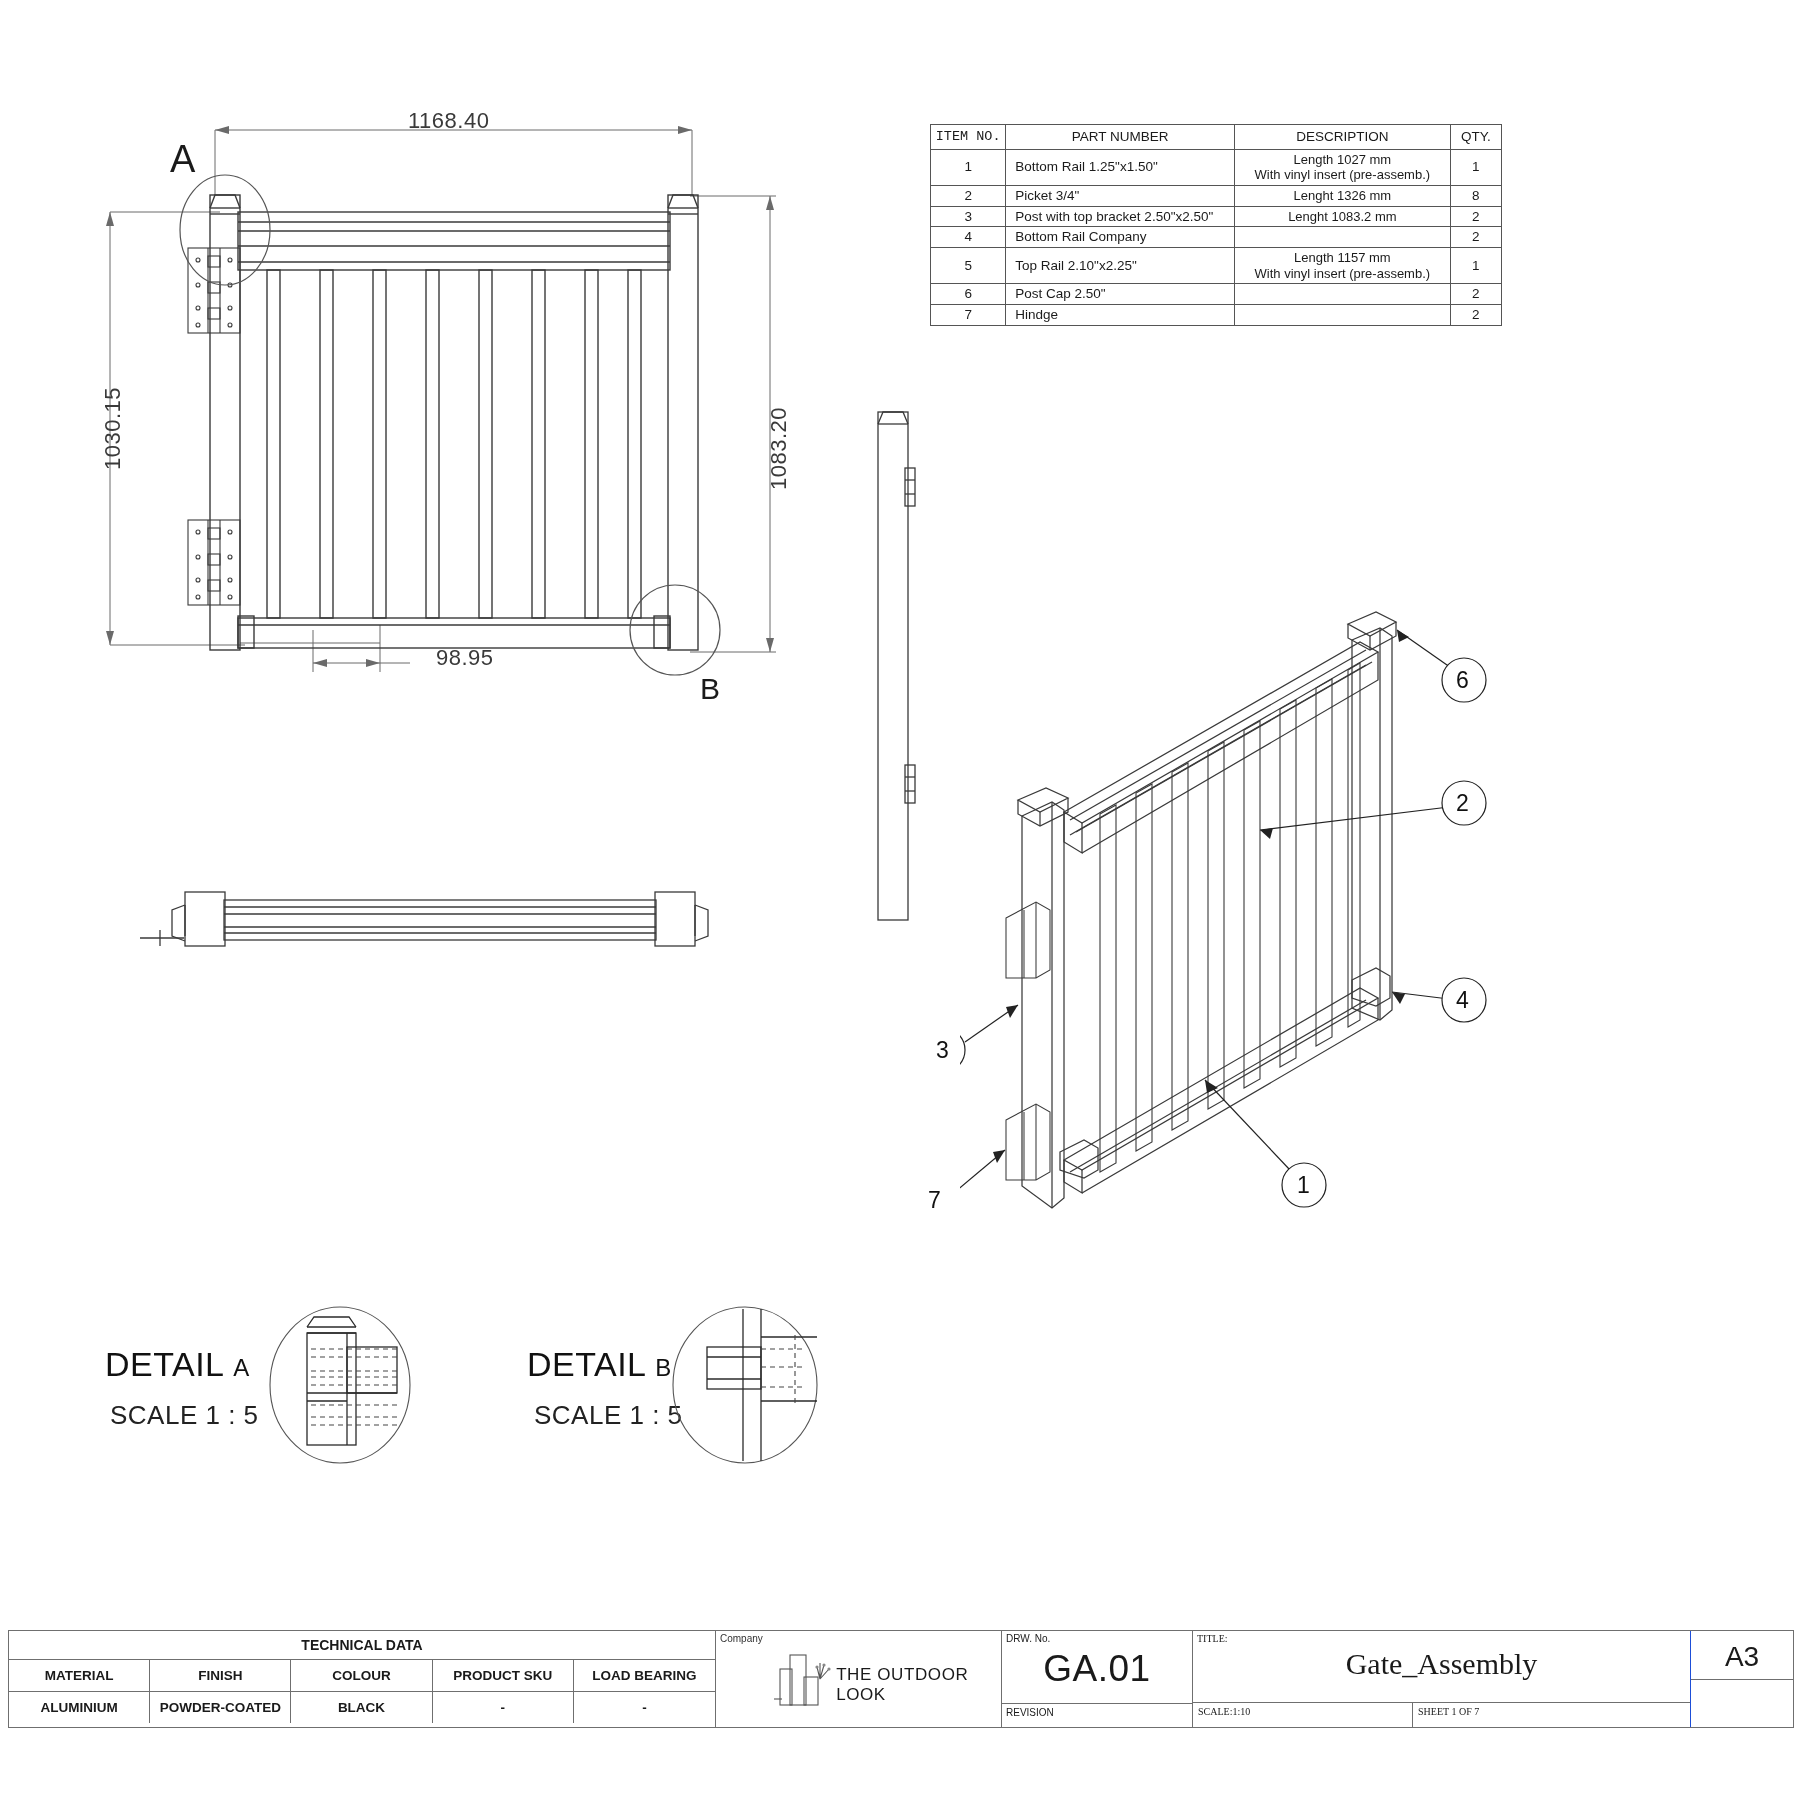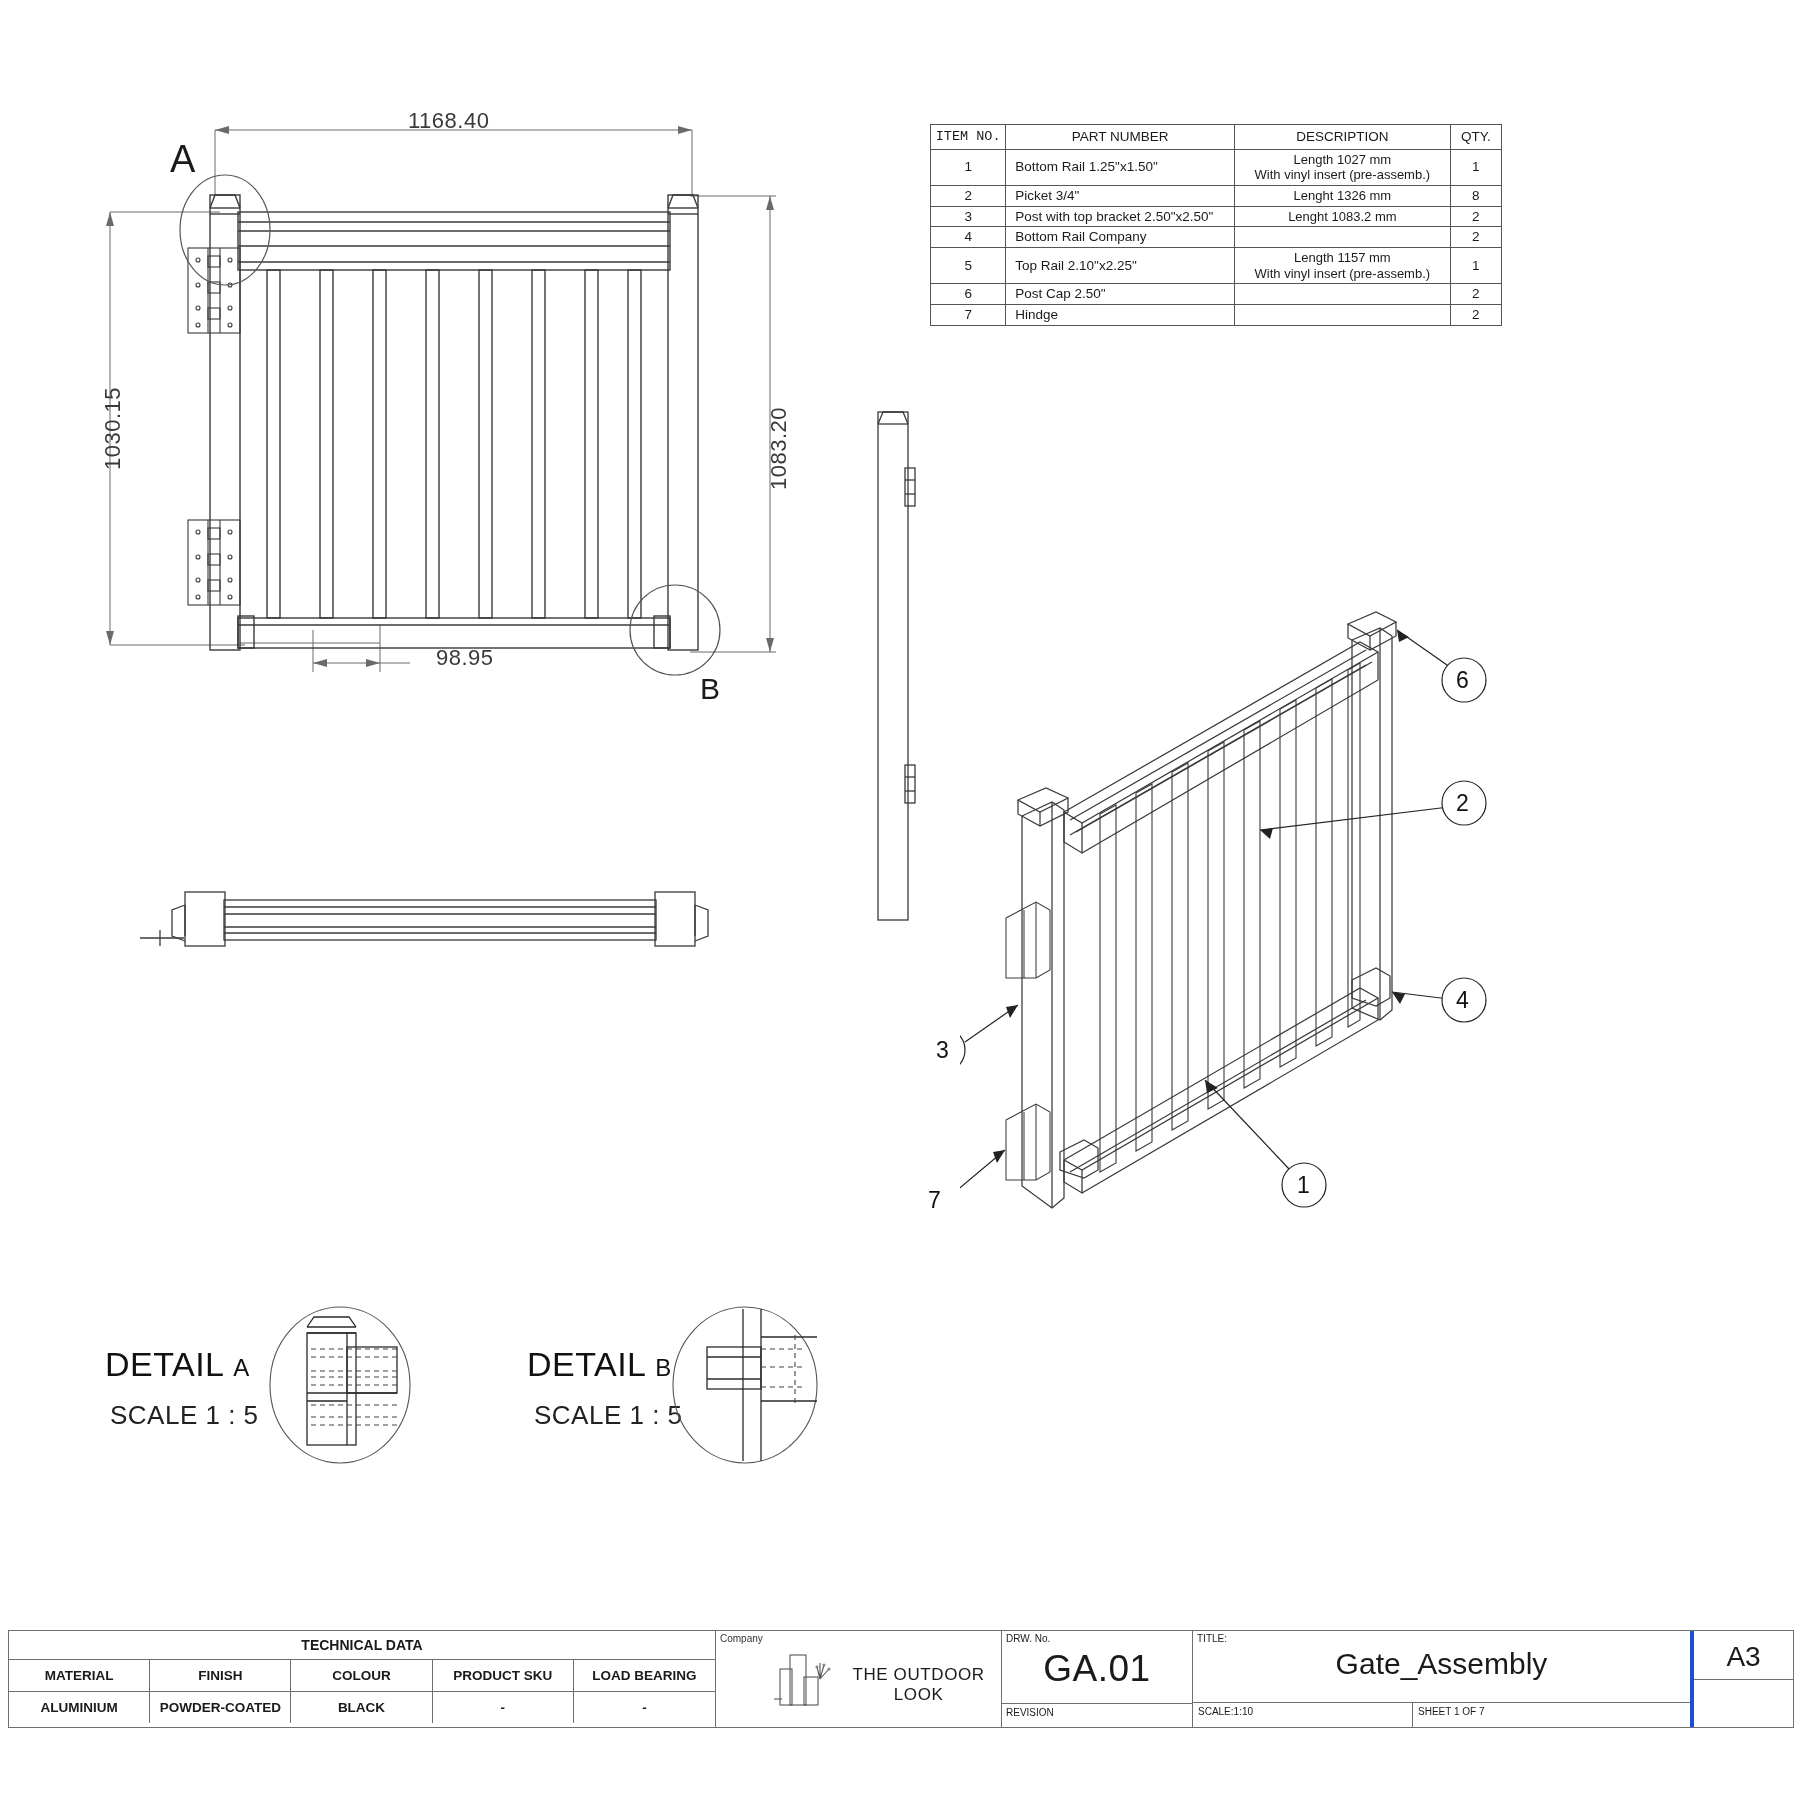--- a/index.html
+++ b/index.html
@@ -30,30 +30,30 @@
   .tb-hdr{height:28px;line-height:28px;text-align:center;font-size:14px;}
   .tb-cell{border-right:1px solid #6f6f6f;border-top:1px solid #6f6f6f;
            text-align:center;line-height:31px;height:31px;font-size:13.5px;
            overflow:hidden;white-space:nowrap;}
   .tb-cell:last-child{border-right:none;}
   .w1{width:141px;}.w2{width:141px;}.w3{width:141px;}.w4{width:141px;}.w5{width:142px;}
 
   #tb-company{width:285px;border-right:1px solid #6f6f6f;position:relative;}
   #tb-company .lbl{position:absolute;left:4px;top:2px;font-size:10px;color:#333;}
   #logo-wrap{position:absolute;left:58px;top:18px;display:flex;align-items:flex-end;gap:4px;}
-  #logo-text{font-size:17px;letter-spacing:.6px;color:#1a1a1a;padding-bottom:6px;text-align:center;}
+  #logo-text{font-size:17px;letter-spacing:.6px;color:#1a1a1a;padding-bottom:6px;}
 
   #tb-drw{width:190px;border-right:1px solid #6f6f6f;position:relative;}
   #tb-drw .lbl{position:absolute;left:4px;top:2px;font-size:10px;}
   #drw-no{position:absolute;left:0;right:0;top:17px;text-align:center;font-size:37px;
           letter-spacing:.5px;}
   #tb-drw .rev{position:absolute;left:0;right:0;bottom:0;height:24px;
                border-top:1px solid #6f6f6f;font-size:10px;padding:3px 0 0 4px;box-sizing:border-box;}
 
-  #tb-title{width:497px;border-right:4px solid #1d4ed8;position:relative;}
+  #tb-title{width:497px;border-right:1px solid #1d4ed8;position:relative;font-family:Liberation Serif, serif;}
   #tb-title .lbl{position:absolute;left:4px;top:2px;font-size:10px;}
   #title-val{position:absolute;left:0;right:0;top:16px;text-align:center;font-size:30px;}
   #tb-title .bot{position:absolute;left:0;right:0;bottom:0;height:24px;
                  border-top:1px solid #6f6f6f;display:flex;font-size:10px;}
   #tb-title .bot div{padding:3px 0 0 5px;box-sizing:border-box;}
   #scale-cell{width:220px;border-right:1px solid #6f6f6f;}
   #sheet-cell{width:277px;}
 
   #tb-size{flex:1;position:relative;}
   #size-val{position:absolute;left:0;right:0;top:10px;text-align:center;font-size:28px;}

